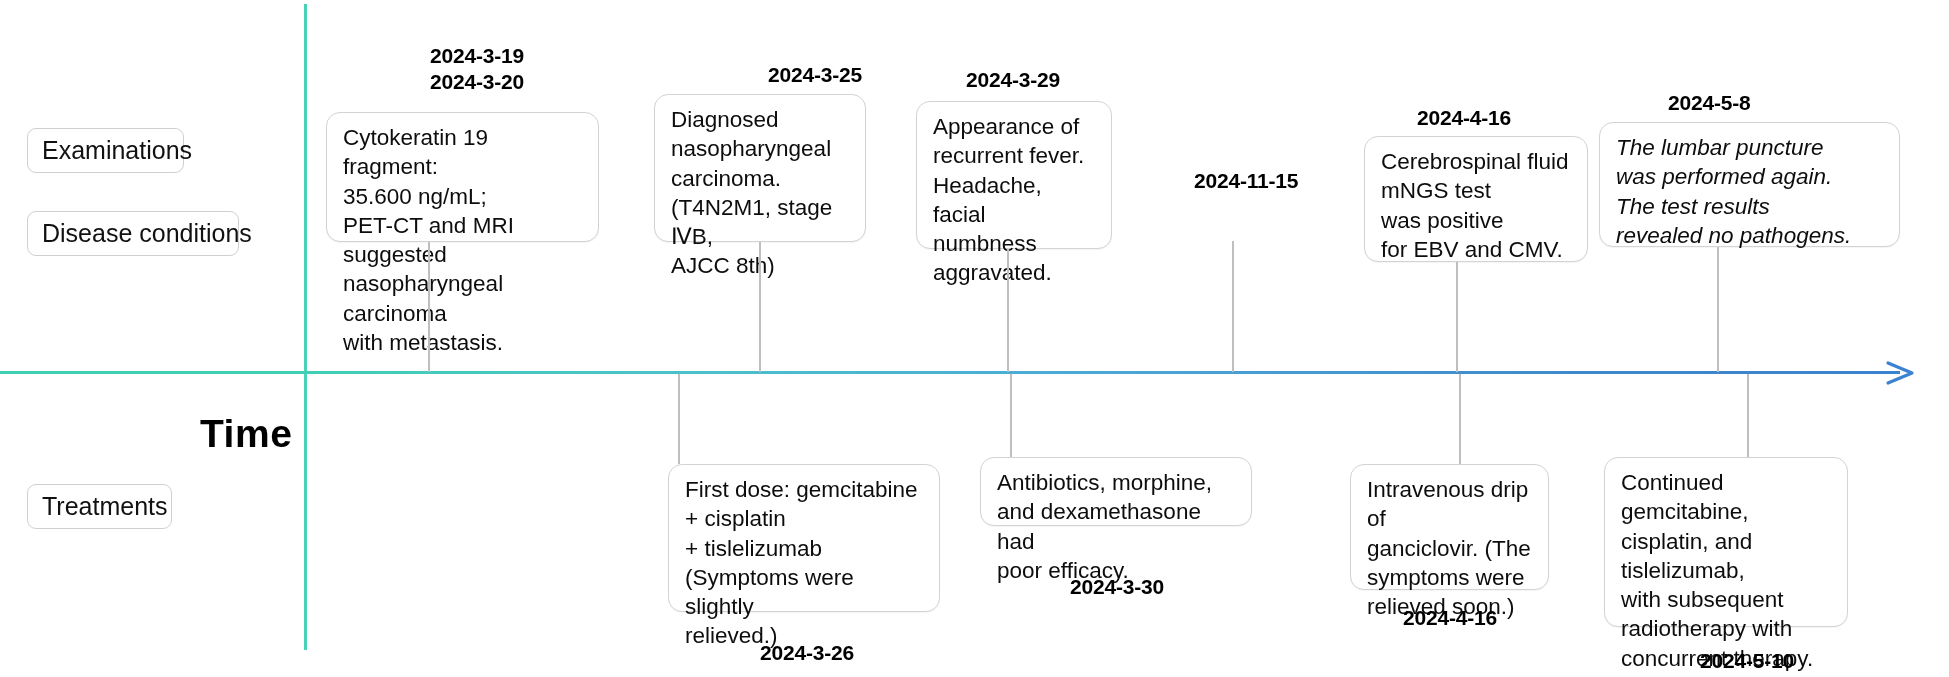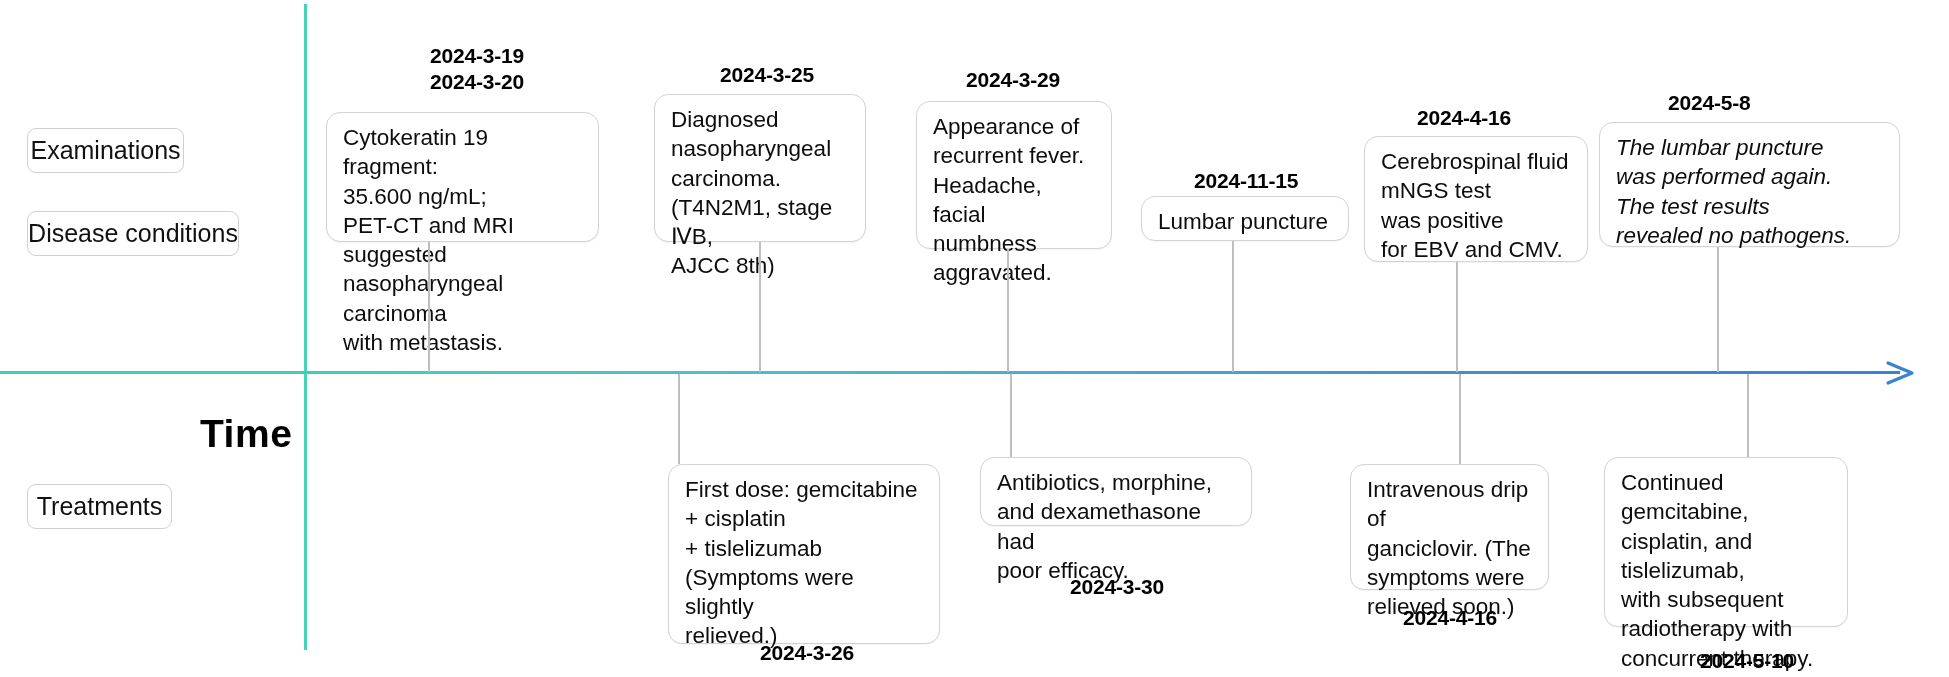--- a/index.html
+++ b/index.html
@@ -48,21 +48,20 @@
   .pill {
     position: absolute;
     border: 1.5px solid #D0D0D0;
     border-radius: 9px;
     background: #ffffff;
     color: #111111;
     font-size: 25px;
     line-height: 1;
     display: flex;
     align-items: center;
-    justify-content: center;
     padding: 16px 14px;
     box-sizing: border-box;
     white-space: nowrap;
   }
 
   
   .time-label {
     position: absolute;
     left: 200px;
     top: 397px;
@@ -133,56 +132,55 @@
 
   <div class="date" style="left:430px; top:43px;">2024-3-19
 2024-3-20</div>
   <div class="card" style="left:326px; top:112px; width:273px; height:130px;">Cytokeratin 19 fragment:
 35.600 ng/mL;
 PET-CT and MRI suggested
 nasopharyngeal carcinoma
 with metastasis.</div>
   <div class="connector" style="left:428px; top:242px; height:130px;"></div>
 
-  <div class="date" style="left:720px; top:62px;">2024-3-25</div>
+  <div class="date" style="left:768px; top:62px;">2024-3-25</div>
   <div class="card" style="left:654px; top:94px; width:212px; height:148px;">Diagnosed
 nasopharyngeal
 carcinoma.
 (T4N2M1, stage ⅣB,
 AJCC 8th)</div>
   <div class="connector" style="left:759px; top:242px; height:130px;"></div>
 
   <div class="date" style="left:966px; top:67px;">2024-3-29</div>
   <div class="card" style="left:916px; top:101px; width:196px; height:148px;">Appearance of
 recurrent fever.
 Headache, facial
 numbness
 aggravated.</div>
   <div class="connector" style="left:1007px; top:249px; height:123px;"></div>
 
   <div class="date" style="left:1194px; top:168px;">2024-11-15</div>
-  <div class="card" style="left:1141px; top:196px; width:208px; height:45px;">Lumbar puncture</div>
   <div class="connector" style="left:1232px; top:241px; height:131px;"></div>
 
   <div class="date" style="left:1417px; top:105px;">2024-4-16</div>
   <div class="card" style="left:1364px; top:136px; width:224px; height:126px;">Cerebrospinal fluid
 mNGS test
 was positive
 for EBV and CMV.</div>
   <div class="connector" style="left:1456px; top:262px; height:110px;"></div>
 
   <div class="date" style="left:1668px; top:90px;">2024-5-8</div>
   <div class="card" style="left:1599px; top:122px; width:301px; height:125px;font-style:italic;">The lumbar puncture
 was performed again.
 The test results
 revealed no pathogens.</div>
   <div class="connector" style="left:1717px; top:247px; height:125px;"></div>
 
   <div class="connector" style="left:678px; top:374px; height:90px;"></div>
-  <div class="card" style="left:668px; top:464px; width:272px; height:180px;">First dose: gemcitabine
+  <div class="card" style="left:668px; top:464px; width:272px; height:148px;">First dose: gemcitabine
  + cisplatin
  + tislelizumab
 (Symptoms were slightly
 relieved.)</div>
   <div class="date" style="left:760px; top:640px;">2024-3-26</div>
 
   <div class="connector" style="left:1010px; top:374px; height:83px;"></div>
   <div class="card" style="left:980px; top:457px; width:272px; height:69px;">Antibiotics, morphine,
 and dexamethasone had
 poor efficacy.</div>

